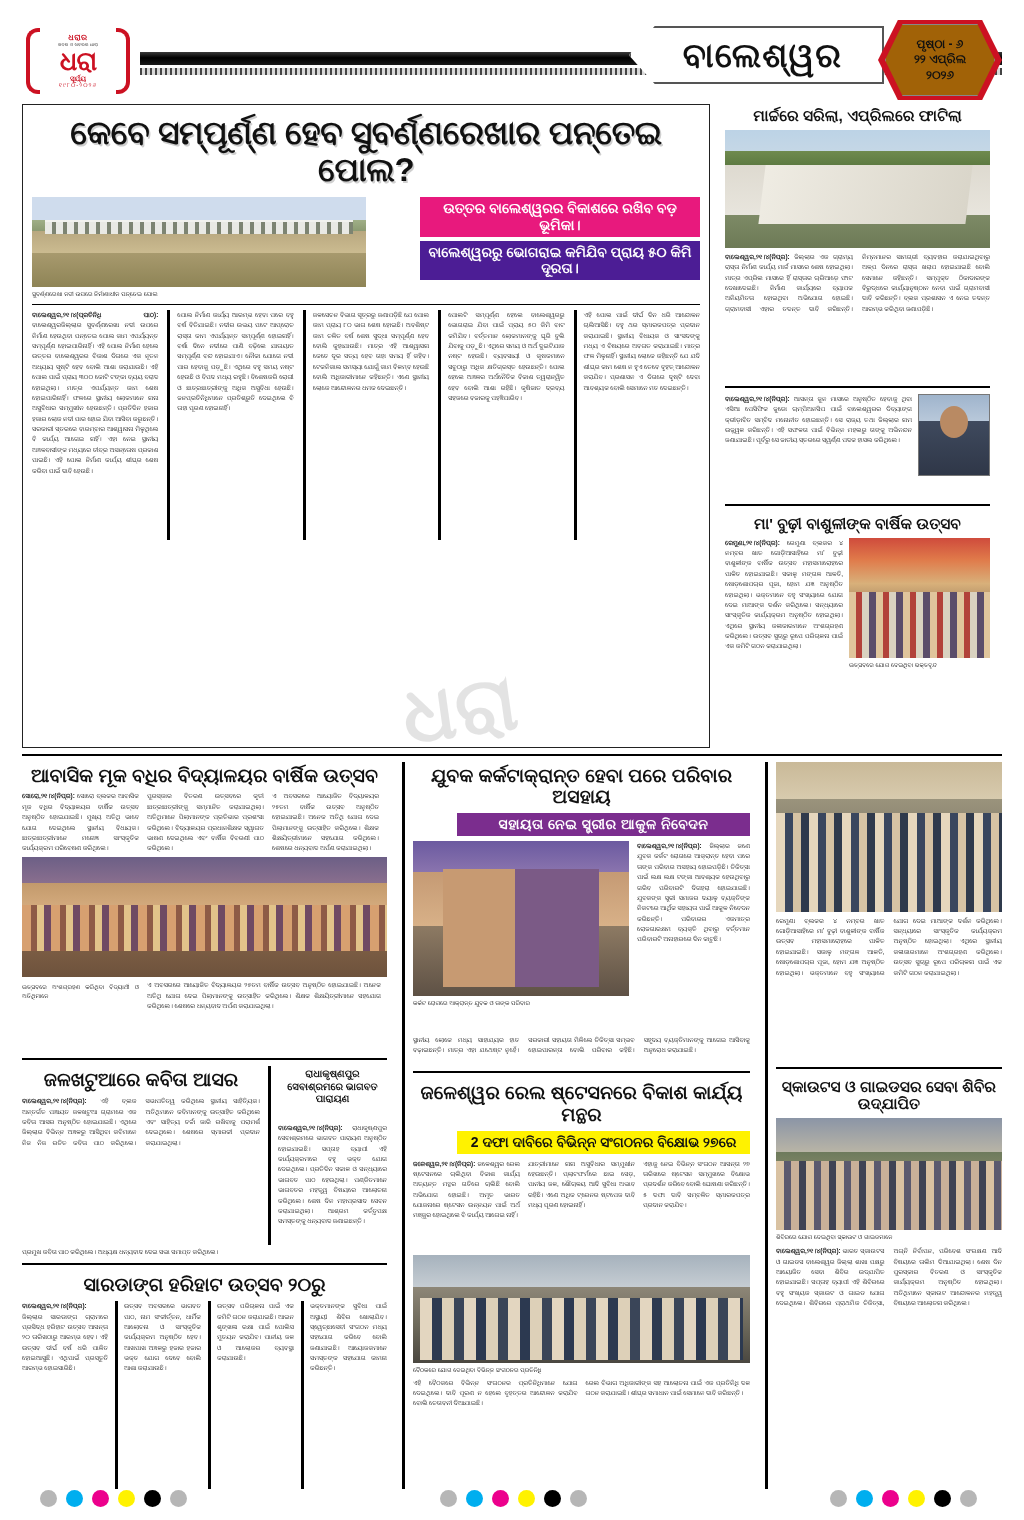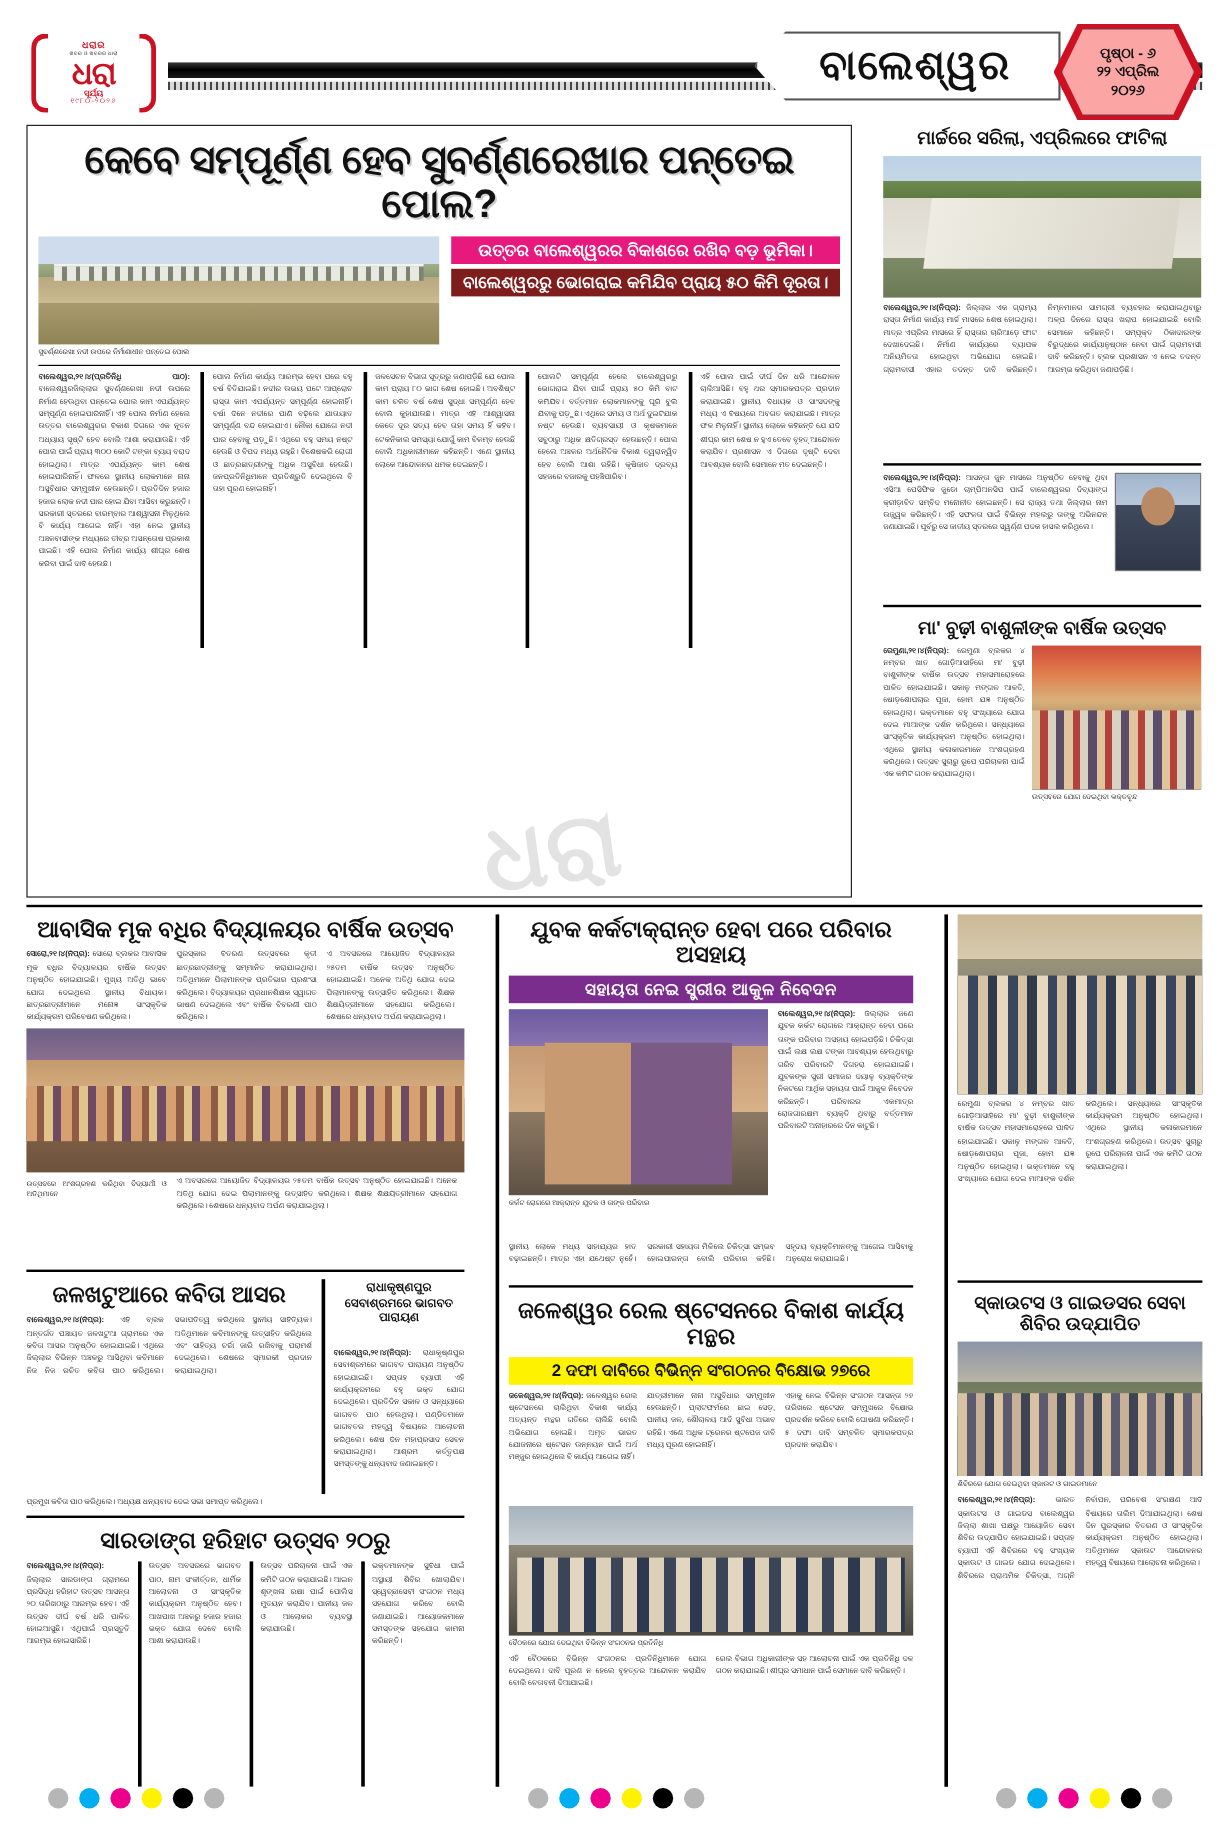--- a/index.html
+++ b/index.html
@@ -55,49 +55,49 @@
   }
   .city-tag span { font-size:34px; font-weight:bold; letter-spacing:1px; color:#111; line-height:1; }
 
   .date-hex {
     position:absolute; right:0; top:2px; width:124px; height:80px;
     background:#cc1122;
     clip-path: polygon(16% 0,84% 0,100% 50%,84% 100%,16% 100%,0 50%);
     display:flex; align-items:center; justify-content:center;
   }
   .date-hex-in {
-    width:110px; height:72px; background:#fca5a5; border:1px solid #888;
+    width:110px; height:72px; background:#a16207; border:1px solid #888;
     clip-path: polygon(16% 0,84% 0,100% 50%,84% 100%,16% 100%,0 50%);
     display:flex; flex-direction:column; align-items:center; justify-content:center;
     line-height:1.3; color:#111;
   }
   .date-hex-in div { font-size:12px; font-weight:bold; }
 
   
-  .row { display:flex; gap:26px; }
+  .row { display:flex; gap:15px; }
   .col { display:flex; flex-direction:column; }
   .hr-thin { border-top:1px solid #000; margin:5px 0; }
   .hr-thick { border-top:2px solid #000; margin:6px 0; }
 
   .lede-box { border:1px solid #222; padding:8px 9px 6px 9px; }
 
   h1.headline {
     font-size:33px; font-weight:bold; line-height:1.12; margin:2px 0 8px 0;
     text-align:center; letter-spacing:-0.5px;
     text-shadow:1.5px 1.5px 0 #cfcfcf;
   }
   h2.sec-head {
     font-size:19px; font-weight:bold; line-height:1.15; margin:3px 0 5px 0; text-align:center;
   }
   h2.sec-head.sm { font-size:15.5px; }
   h3.mini-head { font-size:10px; font-weight:bold; line-height:1.25; text-align:center; margin:2px 0 17px 0; }
 
-  .band { color:#fff; font-weight:bold; text-align:center; padding:3px 4px; font-size:14px; line-height:1.2;}
+  .band { color:#fff; font-weight:bold; text-align:center; padding:3px 4px; font-size:14px; line-height:1.2;margin-left:44px;}
   .band.pink { background:#e8197d; }
-  .band.green { background:#7f1d1d; }
+  .band.green { background:#4c1d95; }
   .band.purple { background:#7b2d8e; letter-spacing:.5px; }
   .band.yellow { background:#fff200; color:#111; }
 
   .body-txt {
     font-size:6.4px; line-height:1.62; text-align:justify; color:#1a1a1a;
     word-spacing:-0.3px;
   }
   .body-txt .byline { font-weight:bold; }
   .cols2 { column-count:2; column-gap:9px; }
   .cols3 { column-count:3; column-gap:9px; }

